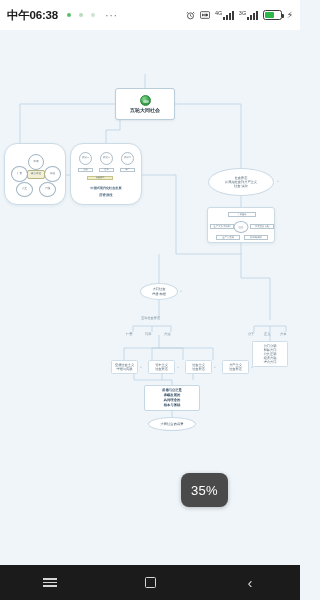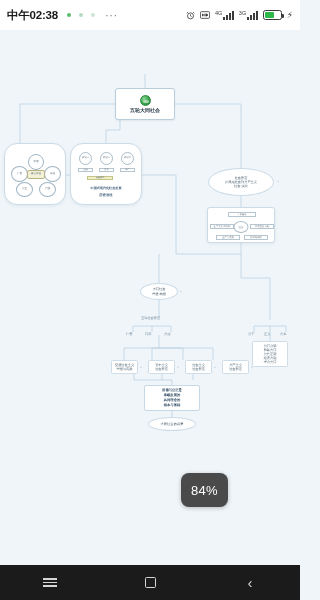--- a/index.html
+++ b/index.html
@@ -180,21 +180,21 @@
   .nav-menu i{ display:block; width:14px; height:1.6px;
                background:#d6d6d6; margin:2px 0; }
   .nav-home{ width:11px; height:11px; border:1.6px solid #d6d6d6;
              border-radius:1.5px; }
   .nav-back{ color:#d6d6d6; font-size:15px; line-height:1; }
 </style>
 </head>
 <body>
 
 <div class="statusbar">
-  <span class="sb-time">中午02:38</span>
+  <span class="sb-time">中午06:38</span>
   <span class="sb-dots">
     <span class="dot d1"></span>
     <span class="dot d2"></span>
     <span class="dot d3"></span>
     <span class="sb-ellipsis">···</span>
   </span>
 
   <span class="sb-right">
     <span class="sb-ic">
       <svg width="9" height="9" viewBox="0 0 24 24" fill="none" stroke="#3b3b3b" stroke-width="2.2">
@@ -381,21 +381,21 @@
     <span class="ln">道德与公正是</span>
     <span class="ln">承载发展的</span>
     <span class="ln">共同理念的</span>
     <span class="ln">根本与基础</span>
   </div>
 
   <div class="ell n-bottom">
     <span class="ln">大同社会的愿景</span>
   </div>
 
-  <div class="zoom-badge">84%</div>
+  <div class="zoom-badge">35%</div>
 </div>
 
 <div class="navbar">
   <div class="navbtn">
     <span class="nav-menu">
         <i></i>
         <i></i>
         <i></i>
       </span>
   </div>

